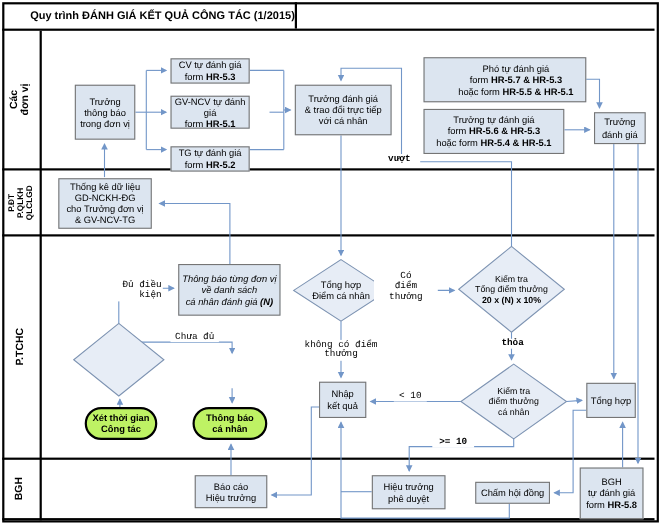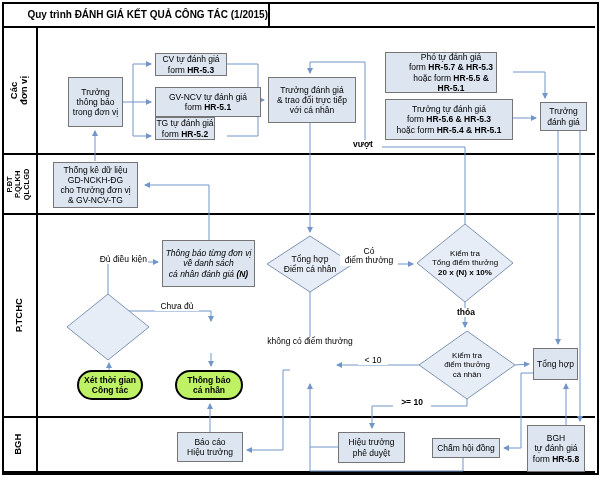--- a/index.html
+++ b/index.html
@@ -17,21 +17,21 @@
   .lane-label.small span{font-size:7.5px;}
   svg.wires{position:absolute;left:0;top:0;width:601px;height:481px;}
   .node{position:absolute;background:#dce5f0;border:1px solid #757575;box-sizing:border-box;
         display:flex;flex-direction:column;align-items:center;justify-content:center;
         text-align:center;font-size:8.5px;line-height:1.18;white-space:pre-line;}
   .stadium{background:#bef264;border:2.5px solid #000;border-radius:16px;font-weight:bold;}
   .dtext{position:absolute;background:transparent;border:none;display:flex;flex-direction:column;
          align-items:center;justify-content:center;text-align:center;font-size:8.5px;line-height:1.18;
          white-space:pre-line;}
   .elabel{position:absolute;font-size:8.5px;line-height:1.1;text-align:center;background:#fff;
-          white-space:pre-line;padding:0 1px;}
+          white-space:pre-line;padding:0 1px;font-family:Liberation Mono, monospace;}
   .elabel.bold{font-weight:bold;}
   b{font-weight:bold;}
 </style>
 </head>
 <body>
 
 <div class="stage">
 
   <div class="outer"></div>
   <div class="title-row"></div>
@@ -135,32 +135,32 @@
     </g>
   </svg>
 
   <div class="node" style="left:68px;top:77px;width:55px;height:50px;"><span>Trưởng
 thông báo
 trong đơn vị</span></div>
   <div class="node" style="left:155px;top:53px;width:72px;height:23px;">
     <div><span>CV tự đánh giá</span></div>
     <div><span>form </span><b>HR-5.3</b></div>
   </div>
-  <div class="node" style="left:155px;top:87px;width:106px;height:30px;">
+  <div class="node" style="left:155px;top:87px;width:72px;height:30px;">
     <div><span>GV-NCV tự đánh giá</span></div>
     <div><span>form </span><b>HR-5.1</b></div>
   </div>
-  <div class="node" style="left:155px;top:117px;width:60px;height:23px;">
+  <div class="node" style="left:155px;top:133px;width:72px;height:23px;">
     <div><span>TG tự đánh giá</span></div>
     <div><span>form </span><b>HR-5.2</b></div>
   </div>
   <div class="node" style="left:268px;top:77px;width:88px;height:46px;"><span>Trưởng đánh giá
 &amp; trao đổi trực tiếp
 với cá nhân</span></div>
-  <div class="node" style="left:385px;top:52px;width:112px;height:41px;padding-left:20px;">
+  <div class="node" style="left:385px;top:52px;width:148px;height:41px;padding-left:20px;">
     <div><span>Phó tự đánh giá</span></div>
     <div><span>form </span><b>HR-5.7 &amp; HR-5.3</b></div>
     <div><span>hoặc form </span><b>HR-5.5 &amp; HR-5.1</b></div>
   </div>
   <div class="node" style="left:385px;top:99px;width:128px;height:41px;">
     <div><span>Trưởng tự đánh giá</span></div>
     <div><span>form </span><b>HR-5.6 &amp; HR-5.3</b></div>
     <div><span>hoặc form </span><b>HR-5.4 &amp; HR-5.1</b></div>
   </div>
   <div class="node" style="left:540px;top:102px;width:47px;height:29px;"><span>Trưởng
@@ -180,39 +180,41 @@
 Công tác</span></div>
   <div class="node stadium" style="left:175px;top:370px;width:68px;height:30px;"><span>Thông báo
 cá nhân</span></div>
   <div class="dtext" style="left:272px;top:240px;width:76px;height:48px;"><span>Tổng hợp
 Điểm cá nhân</span></div>
   <div class="dtext" style="left:417px;top:234px;width:96px;height:58px;font-size:8px;">
     <div><span>Kiểm tra</span></div>
     <div><span>Tổng điểm thưởng</span></div>
     <div><b>20 x (N) x 10%</b></div>
   </div>
+  <div class="node" style="left:290px;top:347px;width:43px;height:33px;"><span>Nhập
+kết quả</span></div>
   <div class="dtext" style="left:423px;top:336px;width:88px;height:58px;font-size:8px;"><span>Kiểm tra
 điểm thưởng
 cá nhân</span></div>
   <div class="node" style="left:533px;top:348px;width:45px;height:32px;"><span>Tổng hợp</span></div>
 
   <div class="node" style="left:177px;top:432px;width:66px;height:30px;"><span>Báo cáo
 Hiệu trưởng</span></div>
   <div class="node" style="left:338px;top:432px;width:67px;height:31px;"><span>Hiệu trưởng
 phê duyệt</span></div>
   <div class="node" style="left:432px;top:438px;width:68px;height:20px;"><span>Chấm hội đồng</span></div>
   <div class="node" style="left:527px;top:425px;width:58px;height:47px;">
     <div><span>BGH</span></div>
     <div><span>tự đánh giá</span></div>
     <div><span>form </span><b>HR-5.8</b></div>
   </div>
 
   <div class="elabel" style="left:86px;top:255px;width:60px;text-align:right;">Đủ điều kiện</div>
   <div class="elabel" style="left:155px;top:302px;width:42px;">Chưa đủ</div>
   <div class="elabel" style="left:340px;top:247px;width:56px;">Có
 điểm thưởng</div>
-  <div class="elabel" style="left:262px;top:309px;width:94px;margin-top:28px;">không có điểm thưởng</div>
+  <div class="elabel" style="left:262px;top:309px;width:94px;">không có điểm thưởng</div>
   <div class="elabel bold" style="left:344px;top:140px;width:36px;">vượt</div>
   <div class="elabel bold" style="left:450px;top:308px;width:30px;">thỏa</div>
   <div class="elabel" style="left:358px;top:356px;width:28px;">&lt; 10</div>
   <div class="elabel bold" style="left:393px;top:398px;width:36px;">&gt;= 10</div>
 
 </div>
 
 </body></html>

